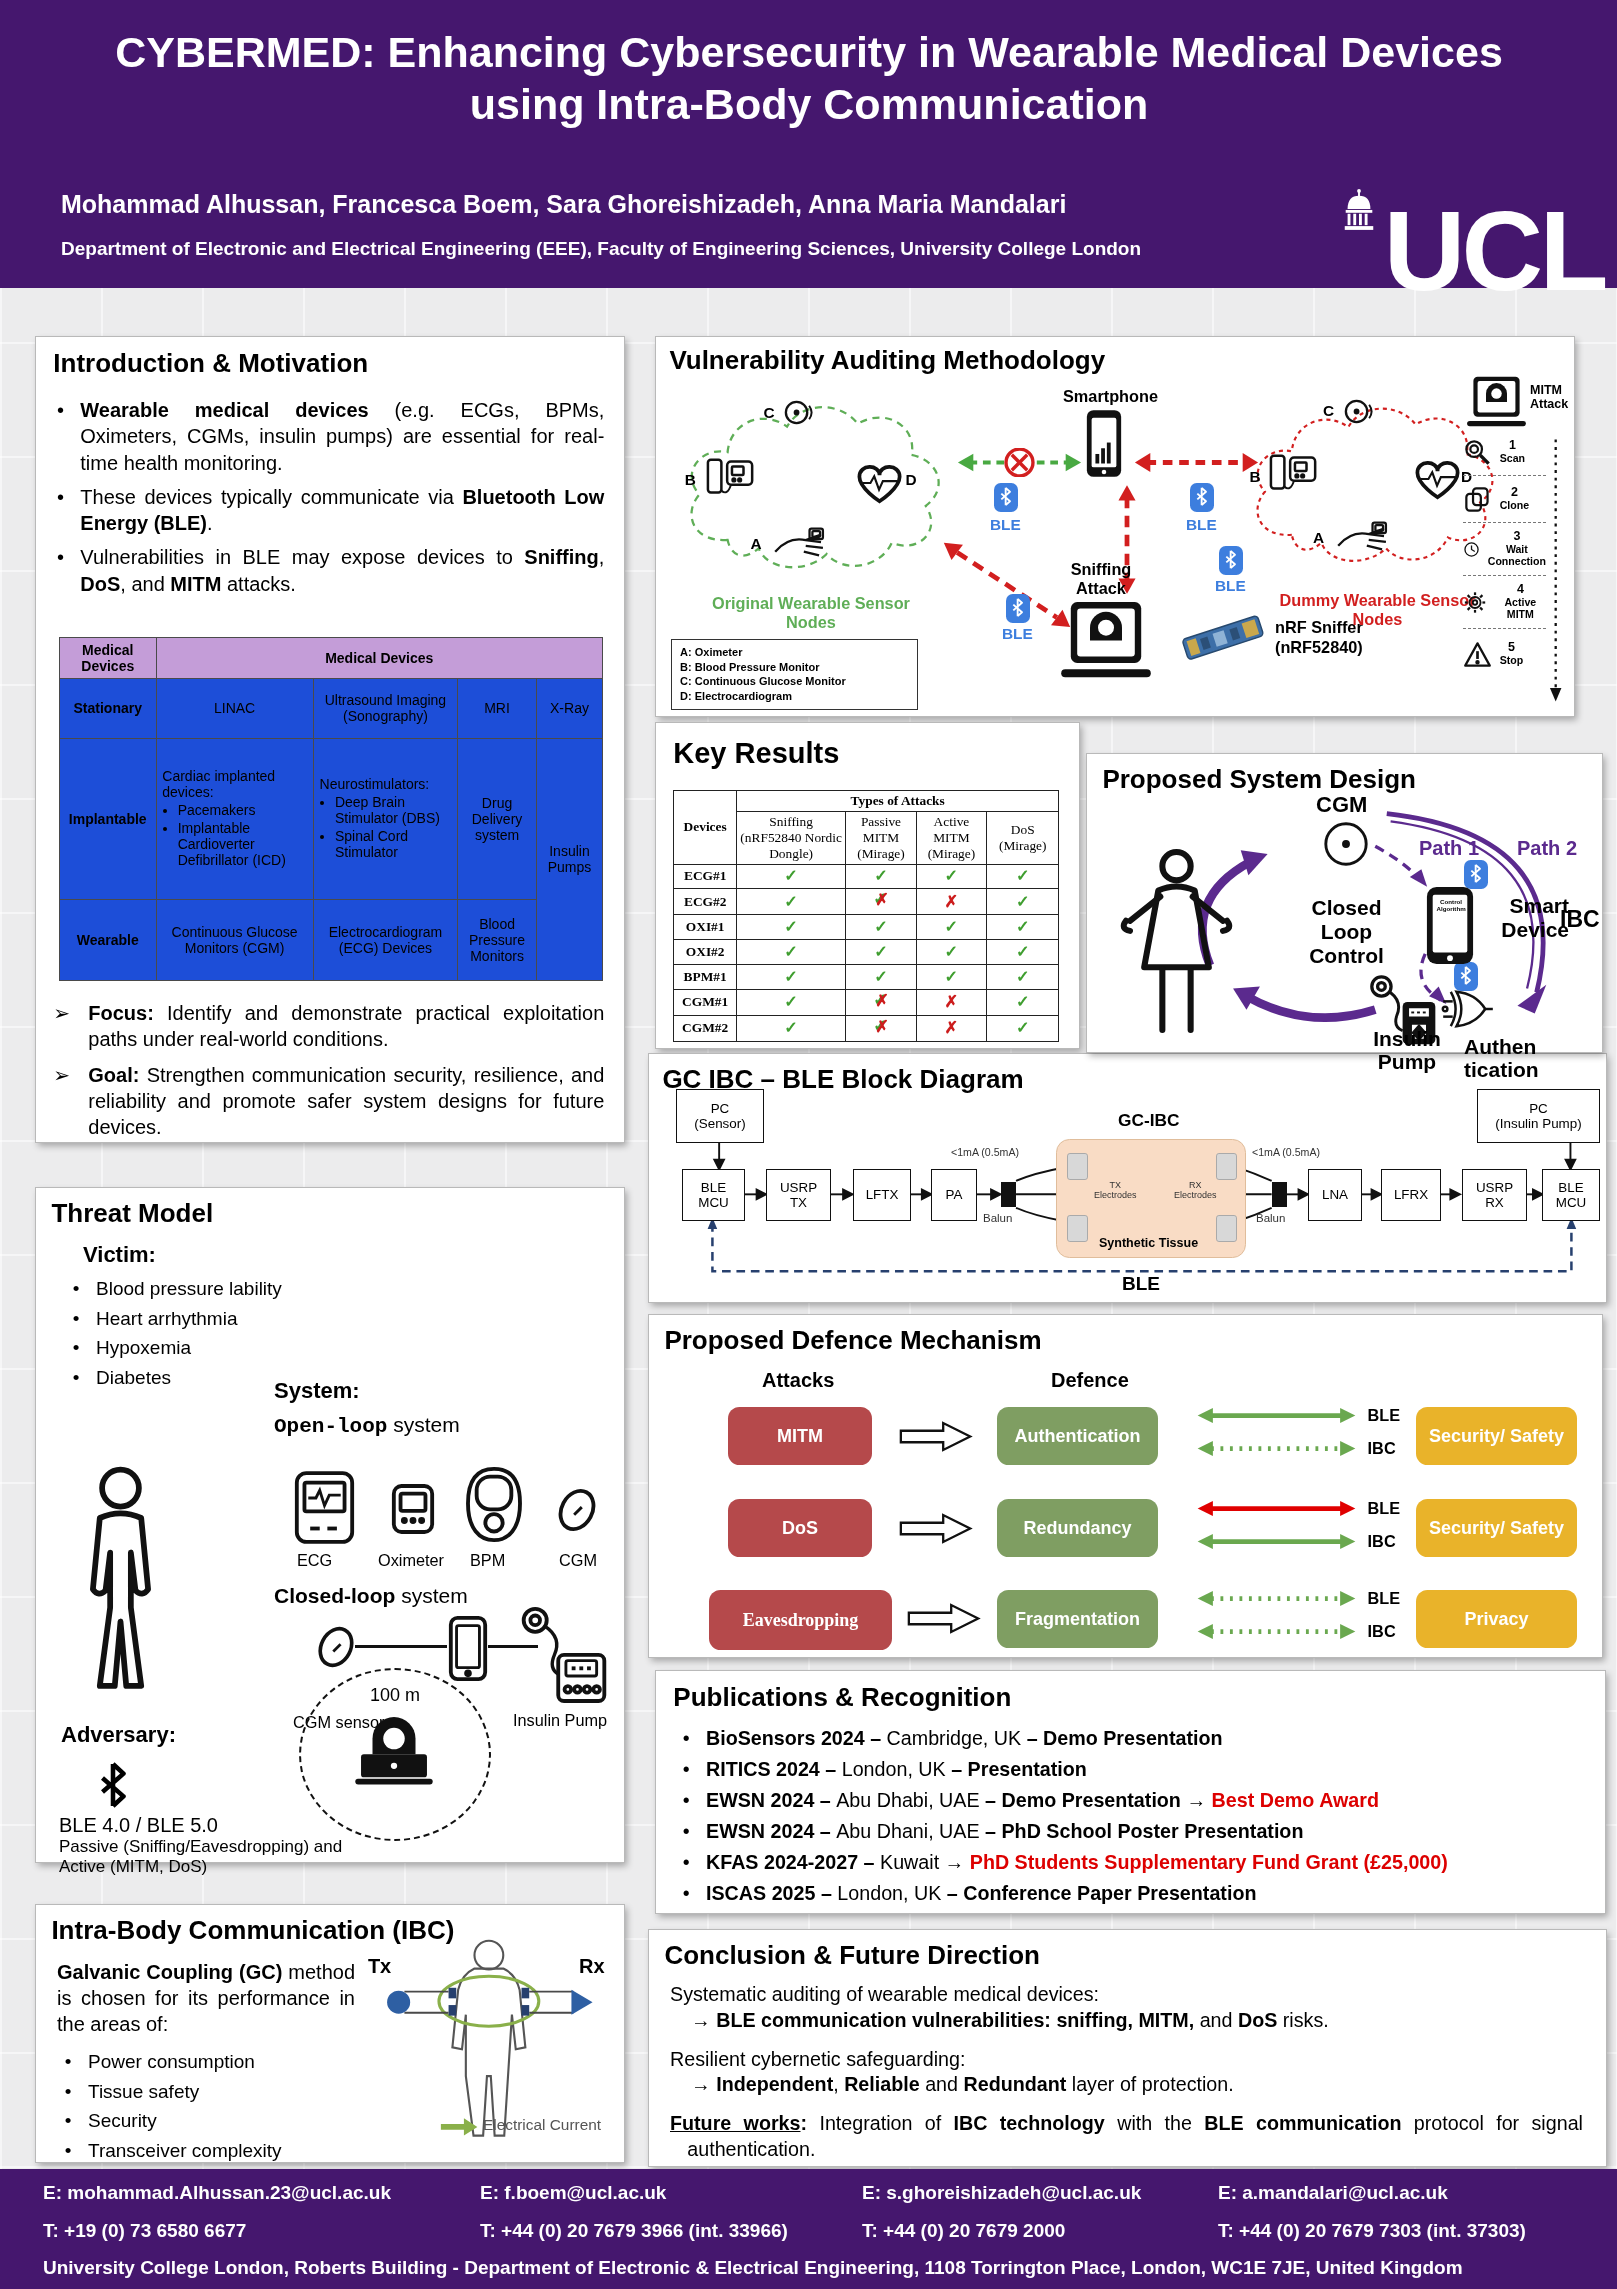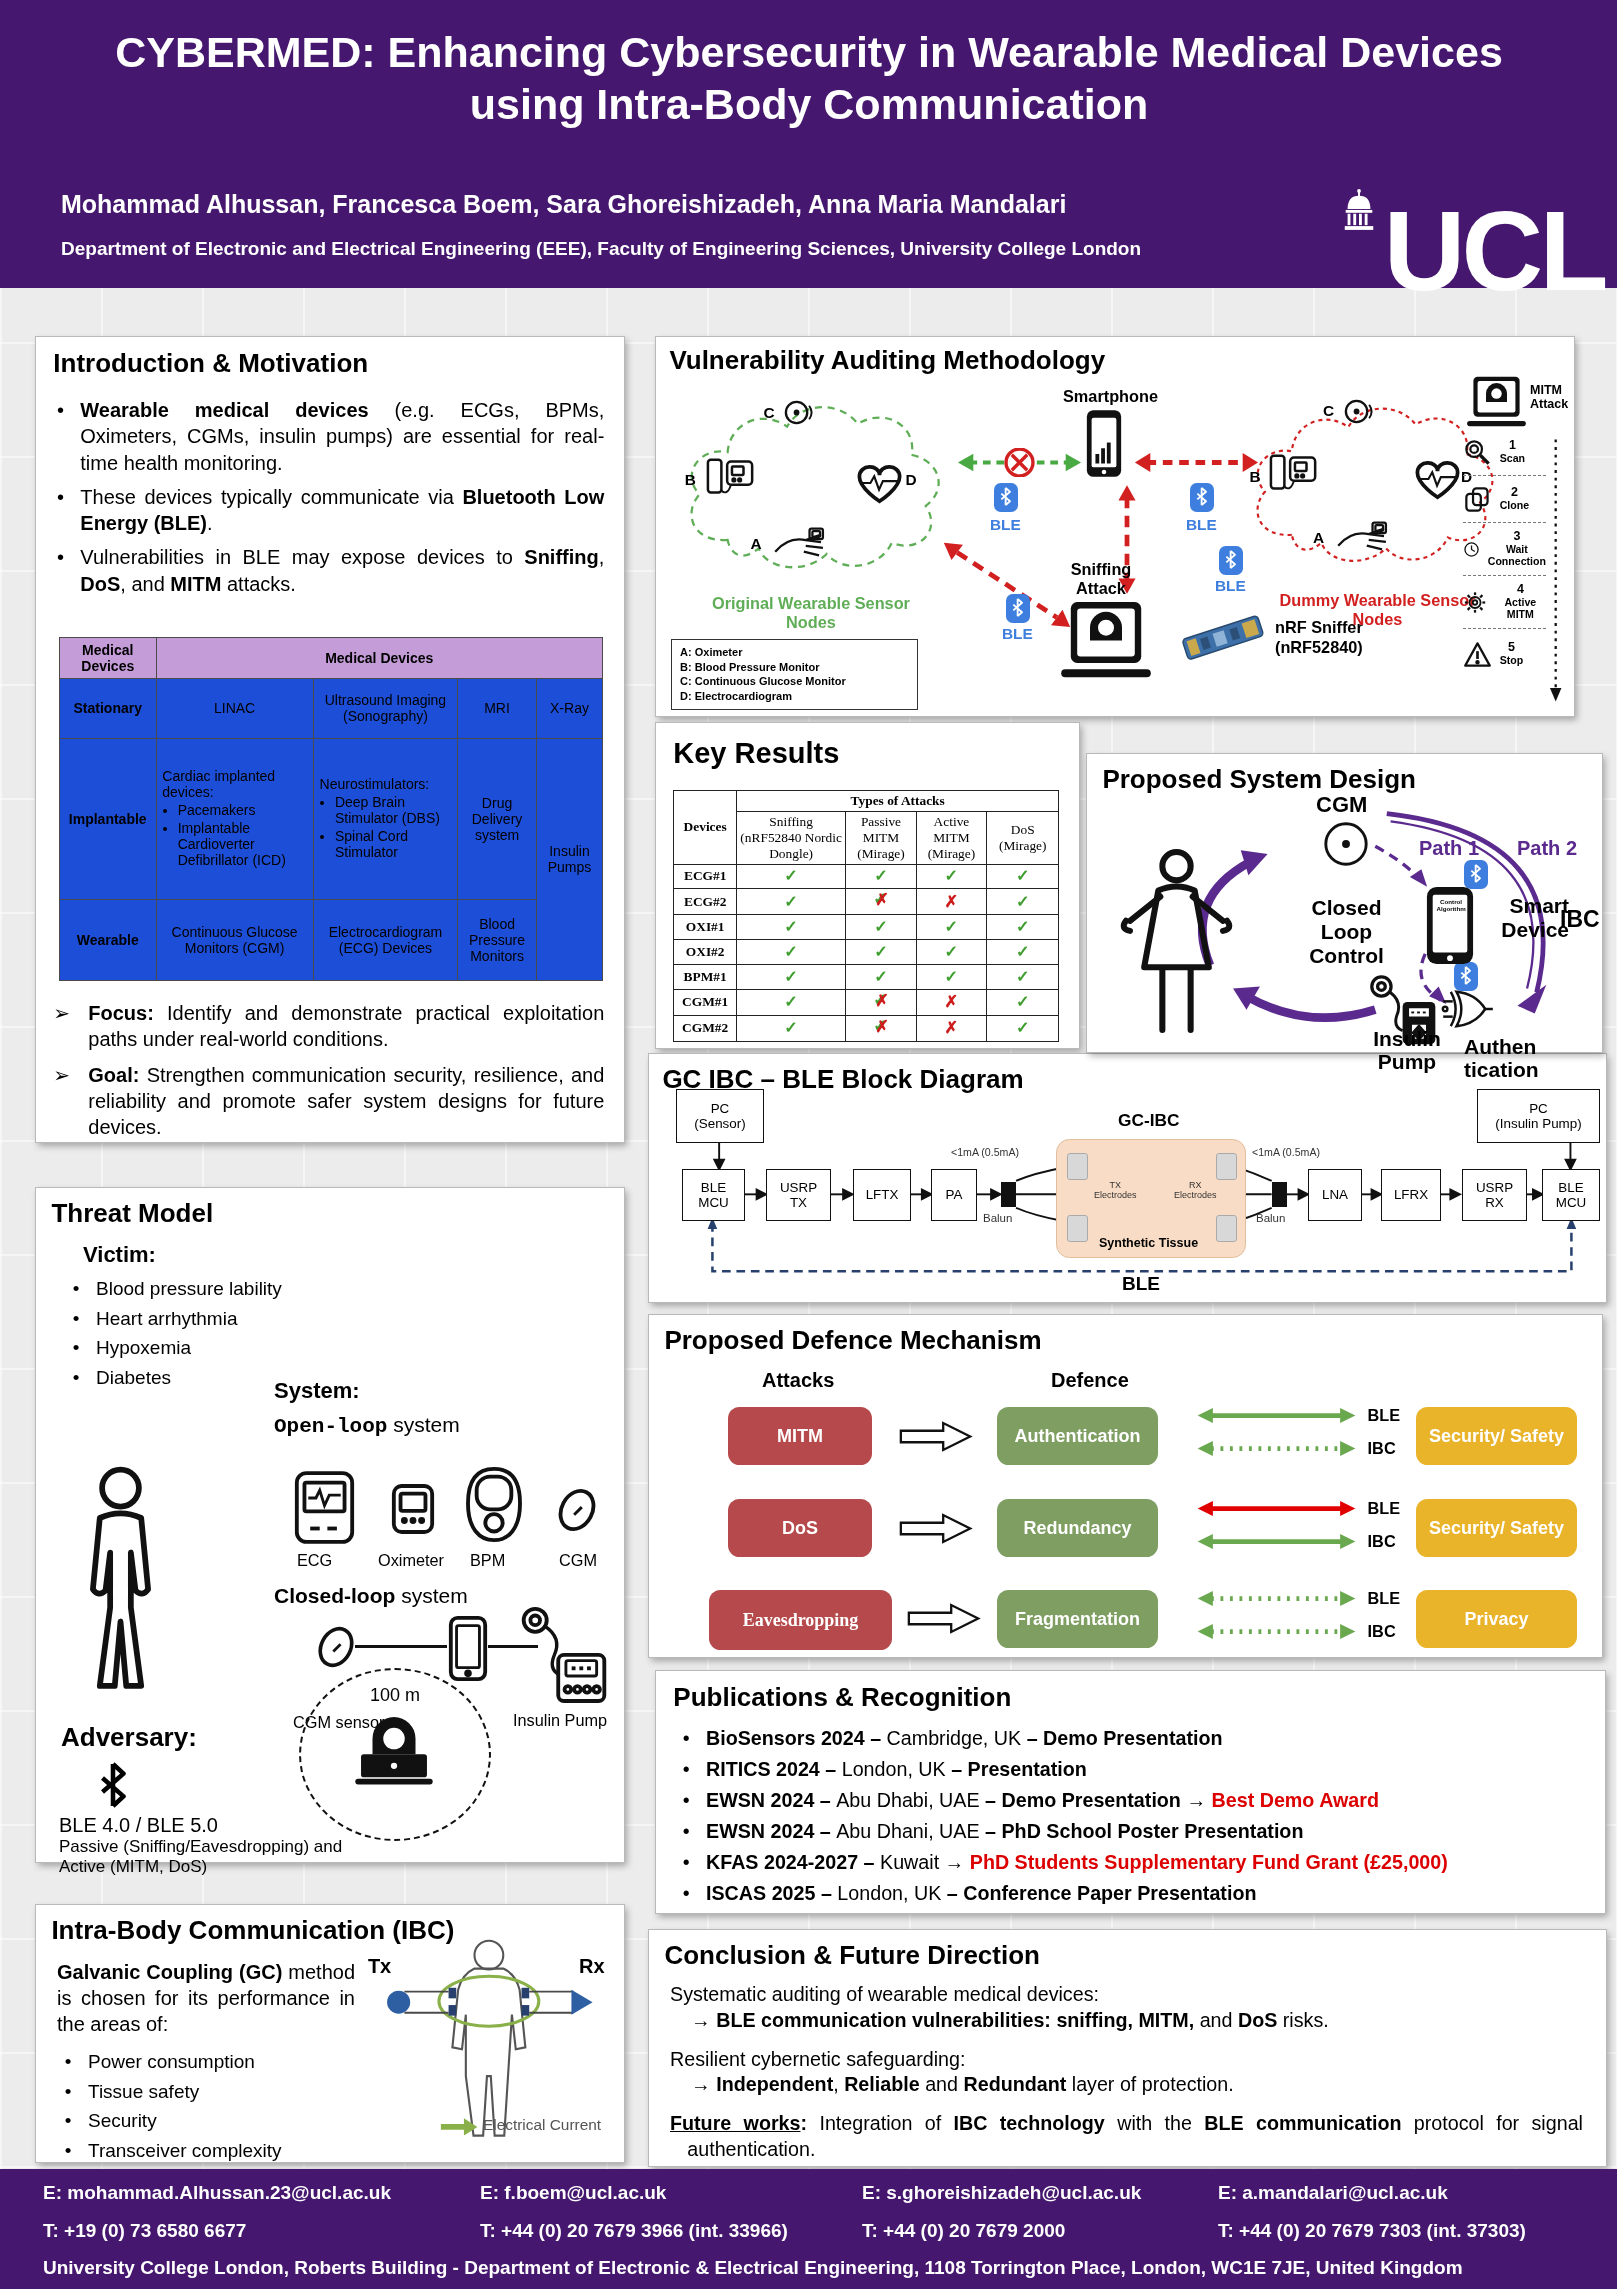--- a/index.html
+++ b/index.html
@@ -235,21 +235,21 @@
           <line x1="74" y1="72" x2="78" y2="72"></line>
         <circle cx="54" cy="94" r="3.4"></circle>
           <circle cx="64" cy="94" r="3.4"></circle>
           <circle cx="74" cy="94" r="3.4"></circle>
           <circle cx="84" cy="94" r="3.4"></circle>
       </svg>
     </span>
     <div class="abs" style="left:257px;top:525px;font-size:16.3px;">CGM sensor</div>
     <div class="abs" style="left:477px;top:523px;font-size:16.3px;">Insulin Pump</div>
 
-    <div class="abs b" style="left:25px;top:534px;font-size:26px;">Adversary:</div>
+    <div class="abs b" style="left:25px;top:534px;font-size:22px;">Adversary:</div>
     <span class="abs" style="left:56px;top:569px;">
       <svg width="42" height="56" viewBox="0 0 24 30" fill="none" stroke="#000" stroke-width="2.6" stroke-linejoin="round">
         <path d="M12 3 V27 M12 3 L18 8.5 L6 19 M12 27 L18 21.5 L6 11"></path>
       </svg>
     </span>
     <div class="abs" style="left:23px;top:626px;font-size:20px;">BLE 4.0 / BLE 5.0</div>
     <div class="abs" style="left:23px;top:649px;width:317px;font-size:17px;line-height:1.2;">Passive (Sniffing/Eavesdropping) and Active (MITM, DoS)</div>
 
     <div class="abs" style="left:263px;top:480px;width:188px;height:169px;border:2.9px dashed #111;border-radius:50%;">
       <div class="abs" style="left:69px;top:15.4px;font-size:18px;">100 m</div>

